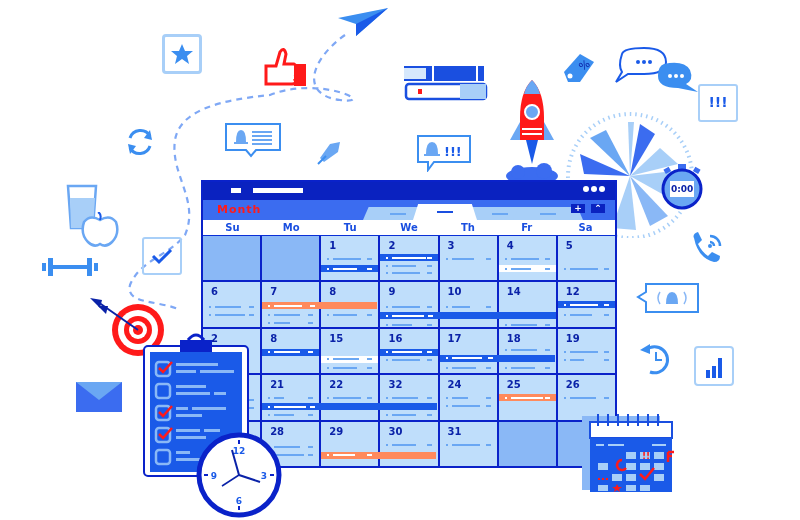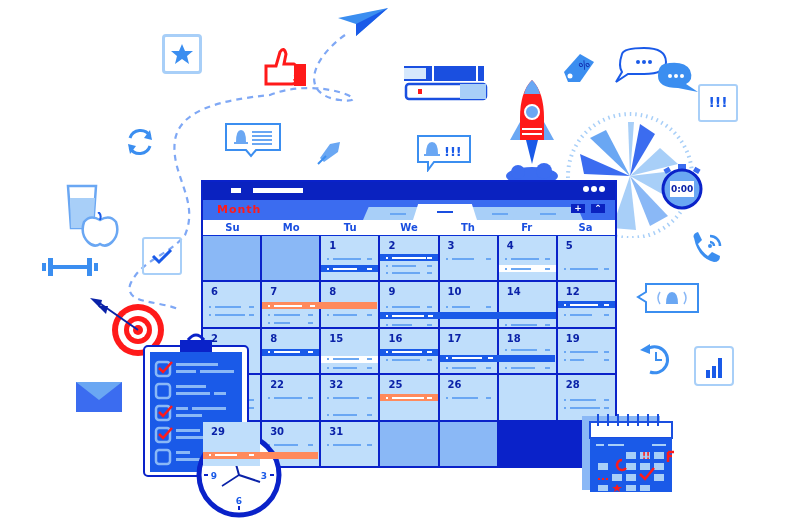--- a/index.html
+++ b/index.html
@@ -497,38 +497,69 @@
     </div>
 
     <div class="cell">
       <div class="line" style="top:24px">
           <i style="right:0;width:5px"></i>
         </div>
       <div class="line" style="top:32px">
           <i style="right:0;width:5px"></i>
         </div>
     </div>
+    <div class="cell" style="overflow:visible;z-index:2">
+        <span class="num">21</span>
+      <div class="line" style="top:22px">
+          <i style="left:0;width:2px"></i>
+          <i style="left:6px;width:10px"></i>
+          <i style="right:0;width:5px"></i>
+        </div>
+      <div class="bar blue" style="left:0;right:-118px;top:28px">
+          <i style="left:6px;width:2px"></i>
+          <i style="left:12px;width:32px"></i>
+          <i style="left:48px;width:5px"></i>
+        </div>
+      <div class="line" style="top:39px">
+          <i style="left:0;width:2px"></i>
+          <i style="left:6px;width:20px"></i>
+          <i style="right:0;width:5px"></i>
+        </div>
+    </div>
     <div class="cell">
         <span class="num">22</span>
       <div class="line" style="top:22px">
           <i style="left:0;width:2px"></i>
           <i style="left:6px;width:28px"></i>
           <i style="right:0;width:5px"></i>
         </div>
     </div>
     <div class="cell">
         <span class="num">32</span>
       <div class="line" style="top:22px">
           <i style="left:0;width:2px"></i>
           <i style="left:6px;width:26px"></i>
           <i style="right:0;width:5px"></i>
         </div>
       <div class="line" style="top:39px">
           <i style="left:0;width:2px"></i>
           <i style="left:6px;width:24px"></i>
+          <i style="right:0;width:5px"></i>
+        </div>
+    </div>
+    <div class="cell">
+        <span class="num">24</span>
+      <div class="line" style="top:22px">
+          <i style="left:0;width:2px"></i>
+          <i style="left:6px;width:16px"></i>
+          <i style="right:0;width:5px"></i>
+        </div>
+      <div class="line" style="top:30px">
+          <i style="left:0;width:2px"></i>
+          <i style="left:6px;width:28px"></i>
           <i style="right:0;width:5px"></i>
         </div>
     </div>
     <div class="cell">
         <span class="num">25</span>
       <div class="bar orange" style="left:0;right:0;top:19px">
           <i style="left:6px;width:2px"></i>
           <i style="left:12px;width:32px"></i>
           <i style="right:6px;width:5px"></i>
         </div>

